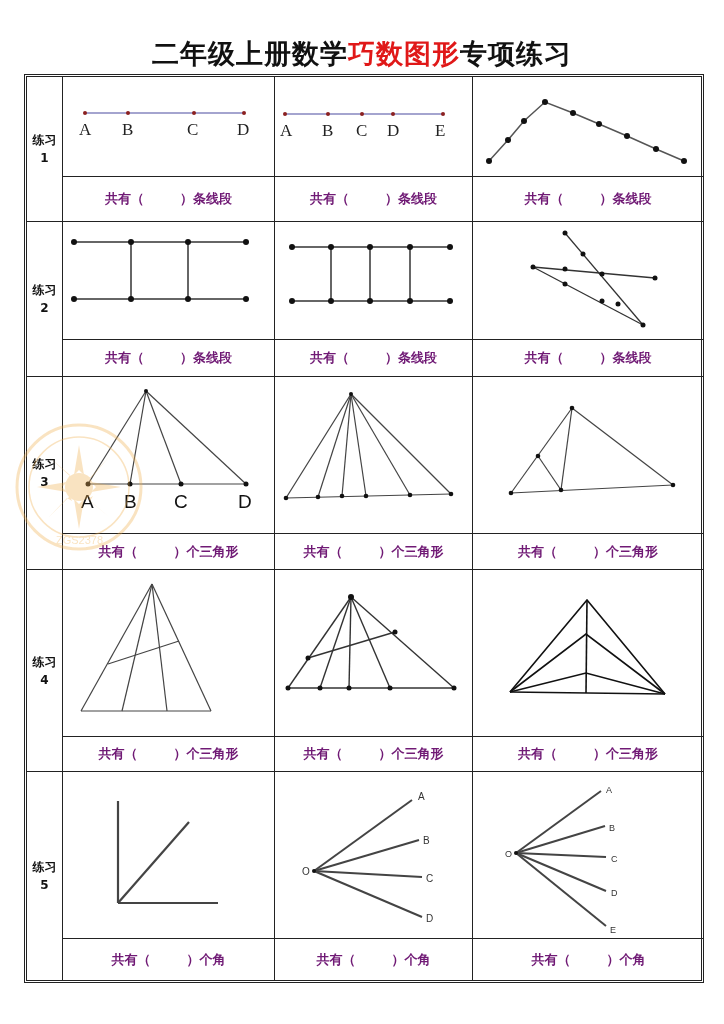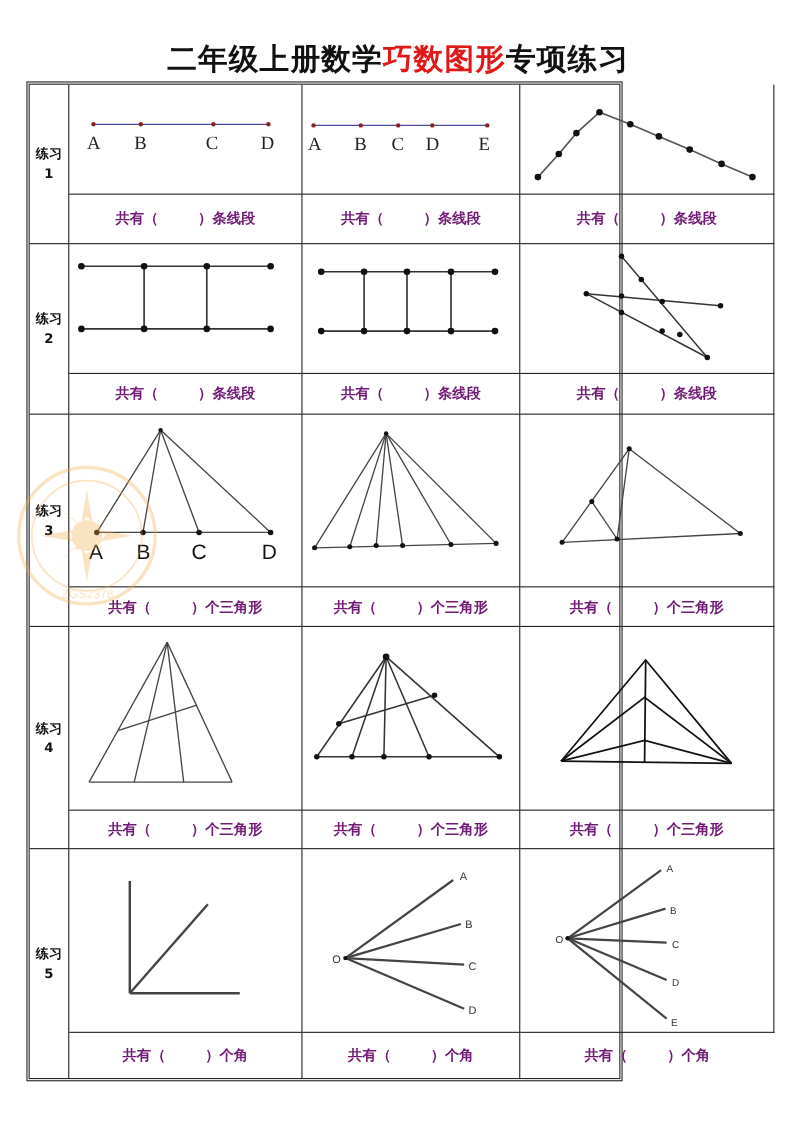--- a/index.html
+++ b/index.html
@@ -1,19 +1,19 @@
 <!DOCTYPE html>
 <html><head>
 <meta charset="utf-8">
 <style>
   html, body { margin:0; padding:0; background:#ffffff; }
   body { width:724px; height:1024px; position:relative; overflow:hidden; font-family:"DejaVu Sans", sans-serif; }
   .title { position:absolute; left:0; top:36px; width:724px; text-align:center; font-size:27px; font-weight:bold; color:#111; letter-spacing:1px; white-space:nowrap; }
   .title .hl { color:#e01818; }
-  .sheet { position:absolute; left:24px; top:74px; width:542px; height:909px; border:3px double #222; box-sizing:border-box; }
+  .sheet { position:absolute; left:24px; top:74px; width:680px; height:909px; border:3px double #222; box-sizing:border-box; }
   .cell { position:absolute; box-sizing:border-box; border-right:1.5px solid #222; border-bottom:1.5px solid #222; }
   .label { font-size:12px; font-weight:bold; color:#111; text-align:center; display:flex; flex-direction:column; align-items:center; justify-content:center; line-height:18px; }
   .ans { display:flex; align-items:center; justify-content:center; color:#701a75; font-size:13px; font-weight:bold; white-space:pre; }
   .fig svg { position:absolute; left:0; top:0; }
   .watermark { position:absolute; left:12px; top:420px; width:135px; height:135px; opacity:0.35; pointer-events:none; }
 </style>
 </head>
 <body>
 
 <div class="title"><span>二年级上册数学</span><span class="hl">巧数图形</span><span>专项练习</span></div>

